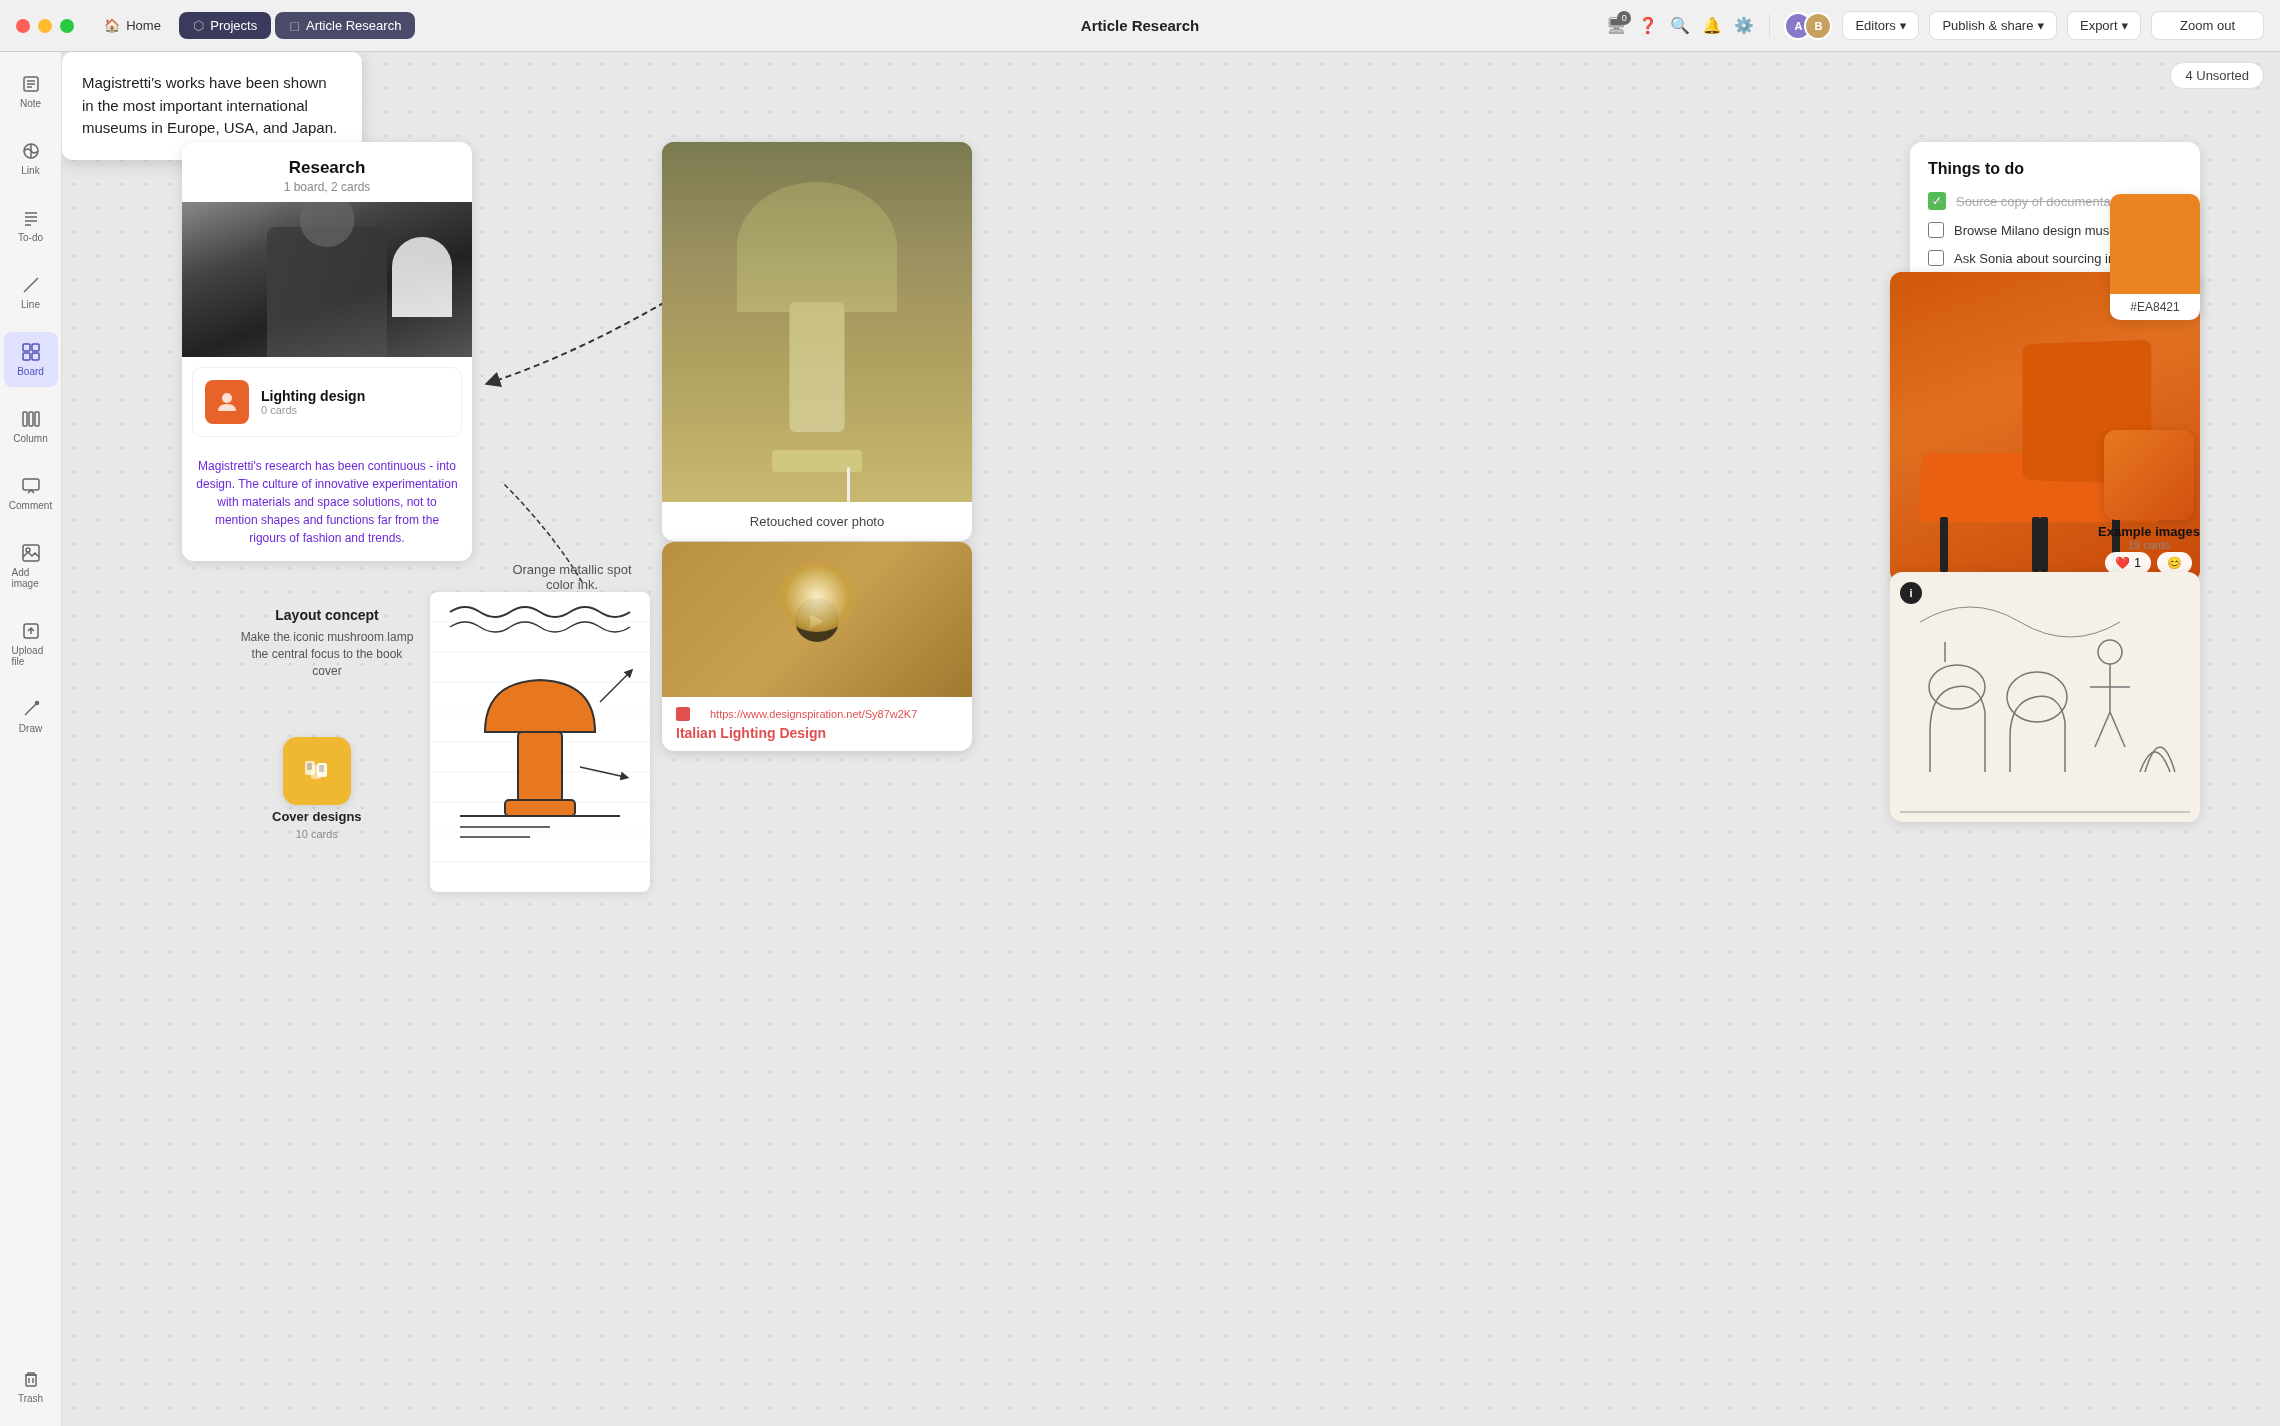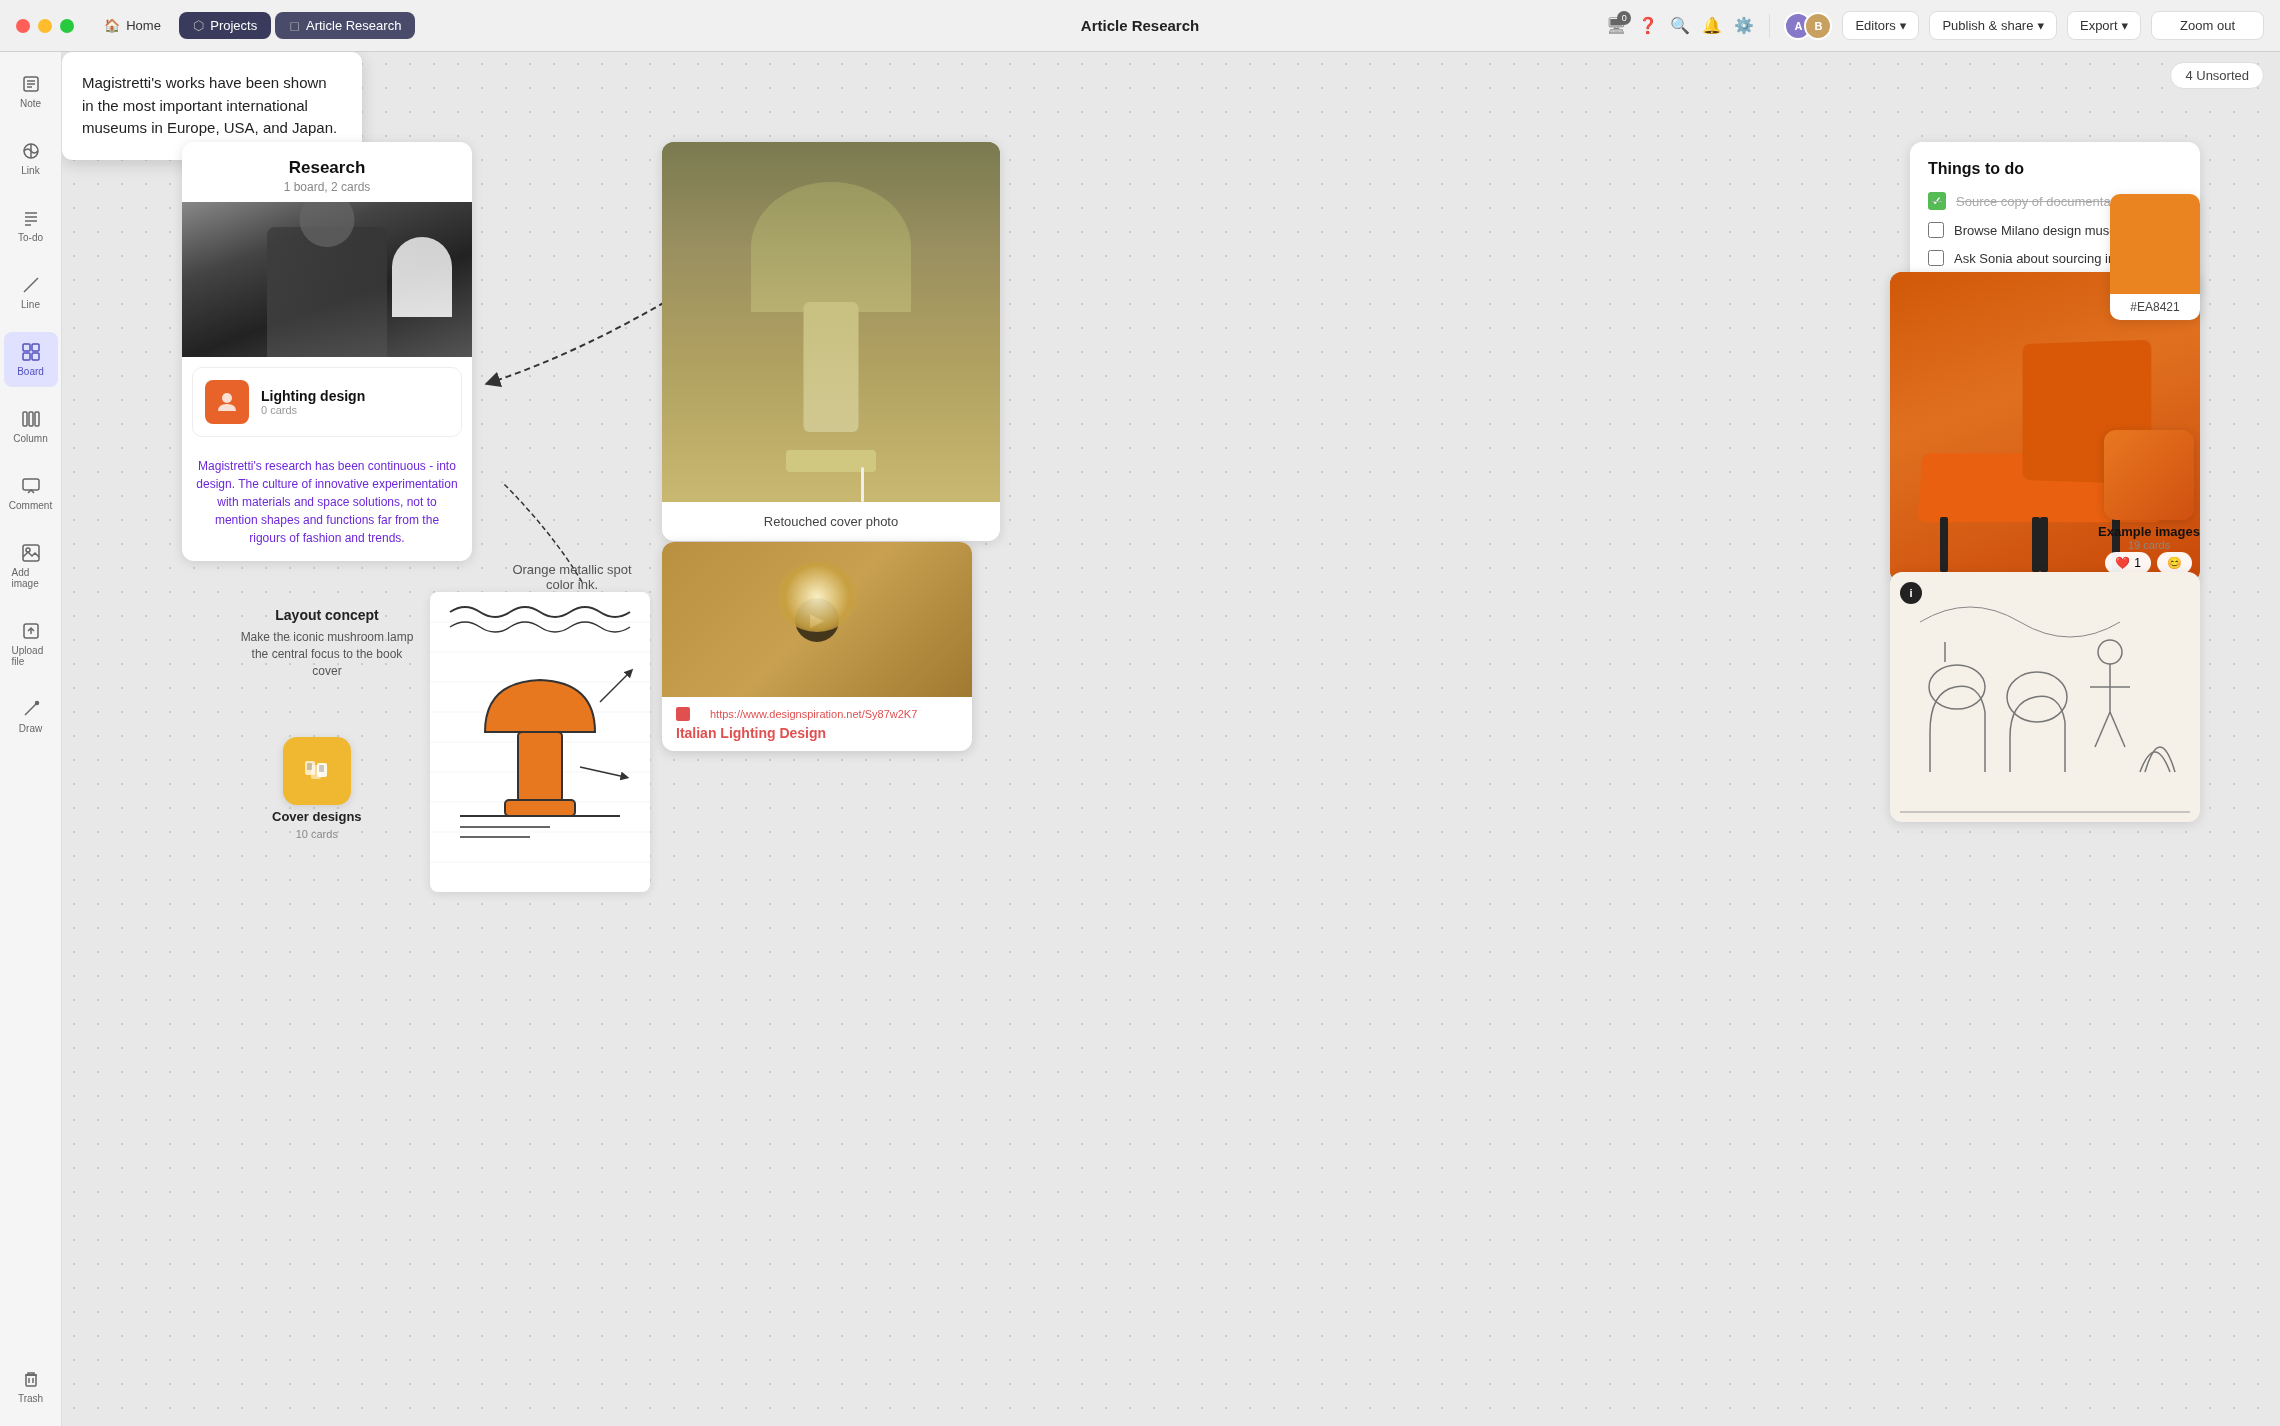--- a/index.html
+++ b/index.html
@@ -117,21 +117,21 @@
     .chair-bg {
       width: 100%; height: 100%; background: linear-gradient(135deg, #e06010 0%, #c04808 40%, #d06820 100%);
       display: flex; align-items: center; justify-content: center; position: relative;
     }
     .chair-overlay { position: absolute; bottom: 8px; right: 8px; display: flex; gap: 6px; }
     .reaction-pill { background: rgba(255,255,255,0.95); border-radius: 20px; padding: 4px 10px; font-size: 12px; display: flex; align-items: center; gap: 4px; }
     .sketch-badge { position: absolute; top: 10px; left: 10px; background: #222; color: #fff; border-radius: 50%; width: 22px; height: 22px; display: flex; align-items: center; justify-content: center; font-size: 11px; font-weight: 600; }
 
     
     .cover-photo-card {
-      left: 600px; top: 90px; width: 338px;
+      left: 600px; top: 90px; width: 310px;
     }
     .cover-photo-img { width: 100%; height: 360px; background: linear-gradient(180deg, #6a6a40 0%, #8a8a50 30%, #b0a060 60%, #c8b070 100%); position: relative; }
     .cover-photo-label { padding: 12px 14px; font-size: 13px; color: #444; text-align: center; }
 
     
     .quote-card {
       left: 445px; top: 110px; width: 300px; background: #fff;
       border-radius: 10px; padding: 20px; box-shadow: 0 4px 16px rgba(0,0,0,0.15);
       font-size: 15px; color: #222; line-height: 1.5;
     }

